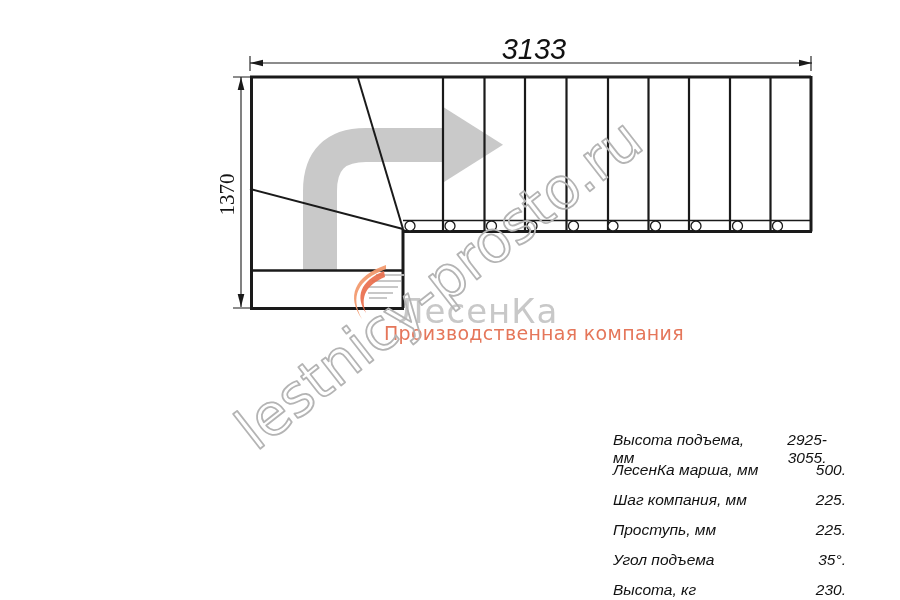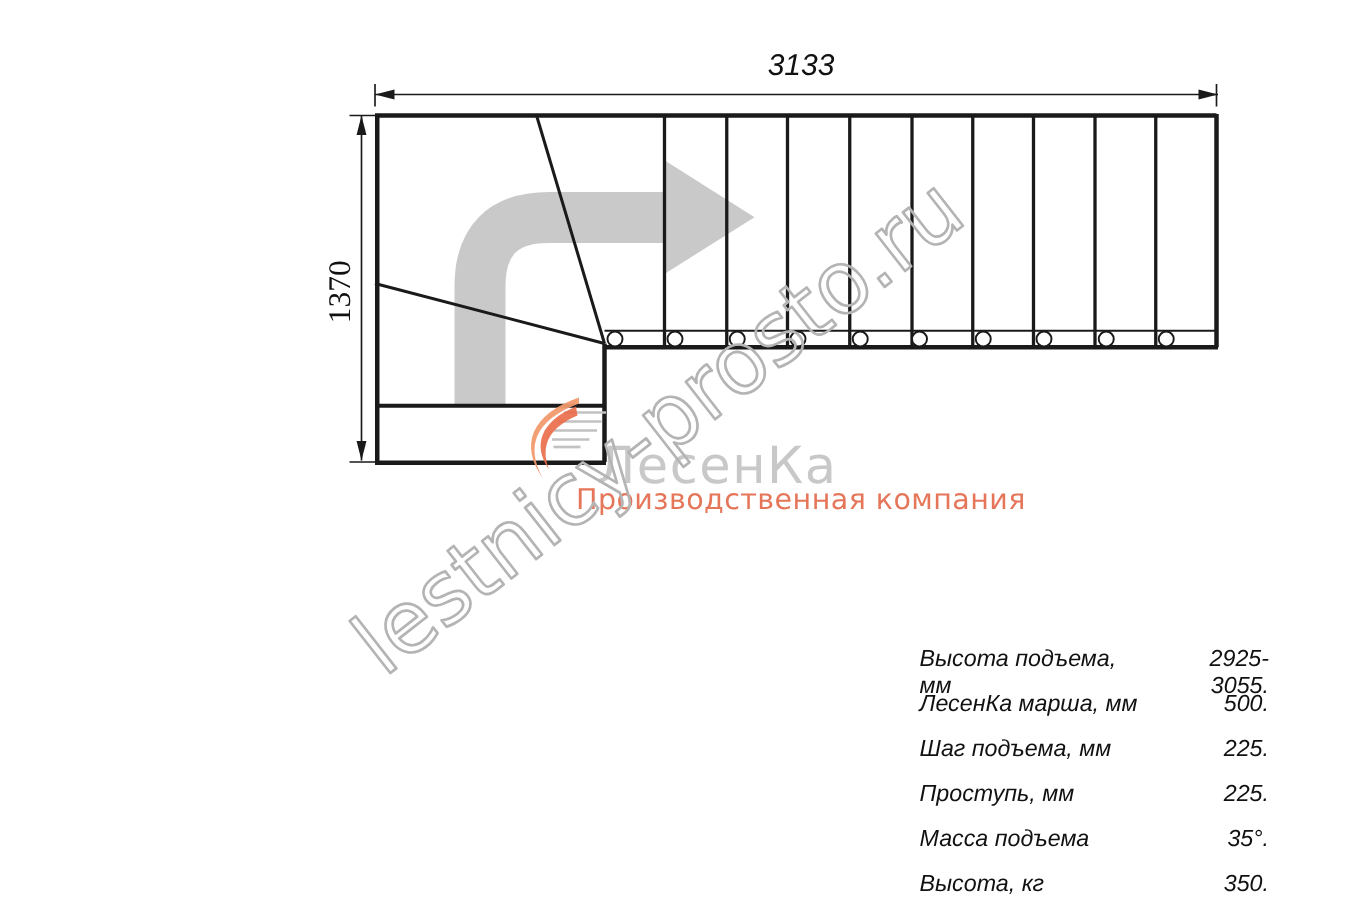--- a/index.html
+++ b/index.html
@@ -1,31 +1,31 @@
 <!DOCTYPE html>
 <html><head>
 <meta charset="utf-8">
 <style>
   html,body{margin:0;padding:0;background:#fff;}
   .canvas{position:relative;width:900px;height:600px;background:#ffffff;overflow:hidden;
           font-family:"Liberation Sans",sans-serif;}
   .layer{position:absolute;left:0;top:0;}
   .dim-top{position:absolute;left:496px;top:33px;width:76px;text-align:center;
-           font-style:italic;font-size:20px;color:#111;}
+           font-style:italic;font-size:29px;color:#111;}
   .dim-left{position:absolute;left:187px;top:182px;width:80px;text-align:center;
             transform:rotate(-90deg);font-family:"Liberation Serif",serif;
             font-size:21px;color:#111;}
   .brand{position:absolute;left:398px;top:294px;font-family:"DejaVu Sans",sans-serif;
          font-size:34px;letter-spacing:1px;color:#c8c8c8;line-height:1;}
   .tagline{position:absolute;left:384px;top:324px;font-family:"DejaVu Sans",sans-serif;
            font-size:19px;letter-spacing:0.3px;color:#e5765a;line-height:1;}
   .specs{position:absolute;left:613px;top:419px;width:233px;color:#111;
          font-style:italic;font-size:15.5px;}
   .specs .row{display:flex;justify-content:space-between;height:18px;line-height:18px;margin-top:12px;}
-  .specs .val{text-align:right;}
+  .specs .val{text-align:center;}
   svg{display:block;}
 </style>
 </head>
 <body>
 
 <div class="canvas">
 
   <svg class="layer" width="900" height="600" viewBox="0 0 900 600">
 
     <g>
@@ -114,30 +114,30 @@
   <div class="specs">
     <div class="row">
       <span class="lbl">Высота подъема, мм</span>
       <span class="val">2925-3055.</span>
     </div>
     <div class="row">
       <span class="lbl">ЛесенКа марша, мм</span>
       <span class="val">500.</span>
     </div>
     <div class="row">
-      <span class="lbl">Шаг подъема, мм</span>
+      <span class="lbl">Шаг компания, мм</span>
       <span class="val">225.</span>
     </div>
     <div class="row">
       <span class="lbl">Проступь, мм</span>
       <span class="val">225.</span>
     </div>
     <div class="row">
-      <span class="lbl">Масса подъема</span>
+      <span class="lbl">Угол подъема</span>
       <span class="val">35°.</span>
     </div>
     <div class="row">
       <span class="lbl">Высота, кг</span>
-      <span class="val">350.</span>
+      <span class="val">230.</span>
     </div>
   </div>
 
 </div>
 
 </body></html>

